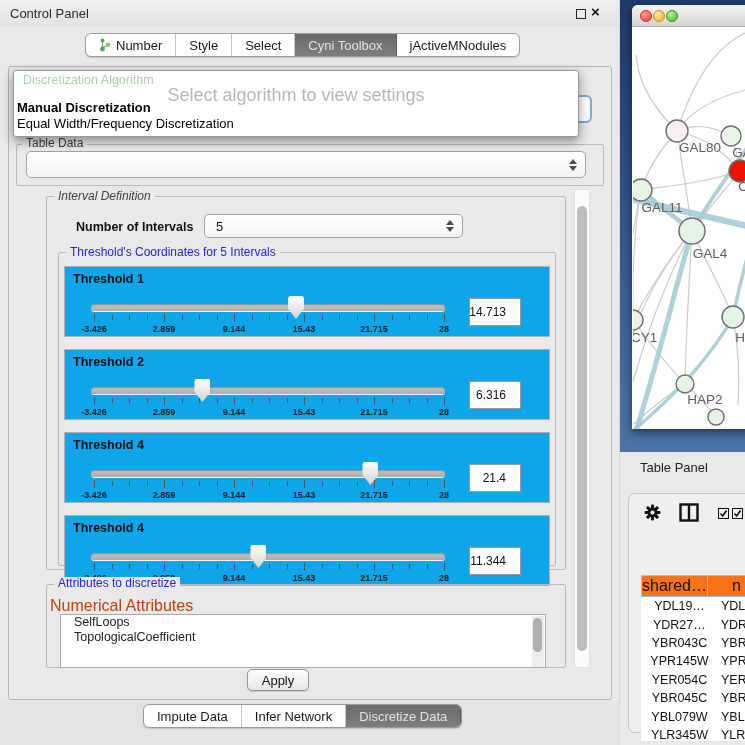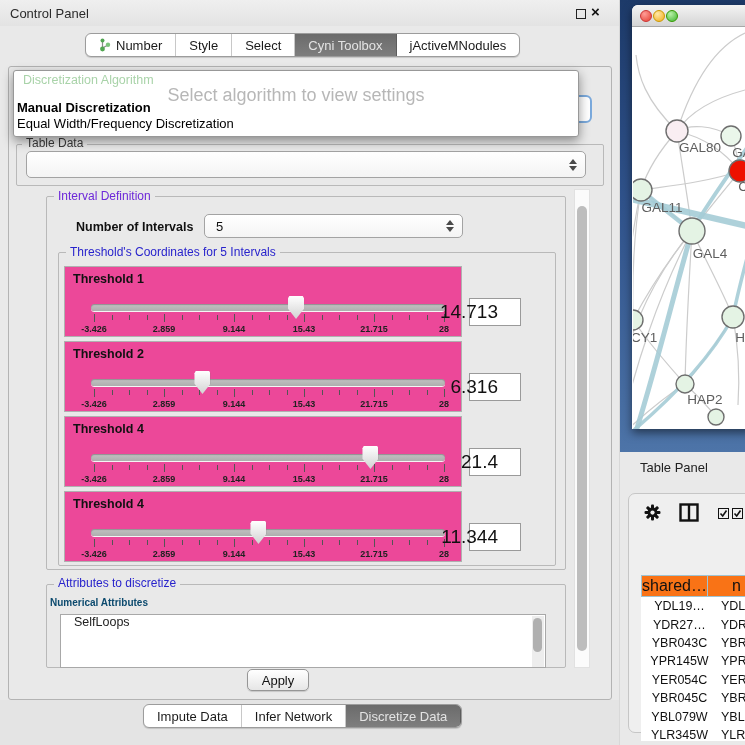--- a/index.html
+++ b/index.html
@@ -19,21 +19,21 @@
   .seg{display:flex;align-items:center;padding:0 13px;font-size:13px;color:#1a1a1a;border-right:1px solid #c8c8c8;white-space:nowrap;}
   .seg:last-child{border-right:none;}
   .seg.selected{background:linear-gradient(#6b6b6b,#7e7e7e);color:#e3e3e3;border-right:1px solid #5c5c5c;}
   .seg .icon{margin-right:5px;display:inline-flex;}
 
   #main-panel{position:absolute;left:8px;top:66px;width:604px;height:634px;border:1px solid #b3b3b3;border-radius:3px;background:#e9e9e9;}
 
   
   .group{position:absolute;border:1px solid #b9b9b9;border-radius:2px;}
   .group-title{position:absolute;font-size:12px;background:#e9e9e9;padding:0 4px;line-height:13px;}
-  .gt-green{color:#6d28d9;}
+  .gt-green{color:#404040;font-style:italic;}
   .gt-blue{color:#2823cc;}
   .gt-dark{color:#3a3a3a;}
 
   
   .combo{position:absolute;background:linear-gradient(#ffffff,#f4f4f4);border:1px solid #a3a3a3;border-radius:5px;font-size:13px;color:#111;display:flex;align-items:center;padding-left:11px;}
   .combo .arrows{position:absolute;right:8px;top:0;bottom:0;display:flex;flex-direction:column;justify-content:center;align-items:center;gap:2px;}
   .tri-up{width:0;height:0;border-left:4px solid transparent;border-right:4px solid transparent;border-bottom:5px solid #4a4a4a;}
   .tri-down{width:0;height:0;border-left:4px solid transparent;border-right:4px solid transparent;border-top:5px solid #4a4a4a;}
 
   
@@ -44,27 +44,27 @@
   #algo-faded-title{position:absolute;left:9px;top:2px;font-size:12.5px;color:#a9d3a9;}
   #algo-placeholder{position:absolute;left:0;top:14px;width:100%;text-align:center;font-size:18px;color:#b7b7b7;}
   .popup-option{position:absolute;left:3px;font-size:13px;color:#000;}
   .popup-option.bold{font-weight:bold;}
 
   
   .vtrack{position:absolute;background:#fbfbfb;border:1px solid #e1e1e1;}
   .vthumb{position:absolute;background:#bdbdbd;border-radius:5px;}
 
   
-  .thr-panel{position:relative;width:398px;height:71px;border:1px solid #b0b0b0;background:#ec4899;margin-bottom:4px;}
+  .thr-panel{position:relative;width:486px;height:71px;border:1px solid #b0b0b0;background:#0ea5e9;margin-bottom:12px;}
   .thr-label{position:absolute;left:8px;top:5px;font-size:12.5px;font-weight:bold;color:#111;}
   .thr-track{position:absolute;left:26px;top:37px;width:354px;height:7px;border-radius:4px;background:linear-gradient(#c2c2c2,#aeaeae);box-shadow:inset 0 1px 1px rgba(0,0,0,0.25), 0 1px 0 #f5f5f5;}
   .thr-handle{position:absolute;top:29px;width:16px;height:23px;background:linear-gradient(#ffffff,#d2d2d2);clip-path:polygon(8% 0,92% 0,100% 10%,100% 55%,50% 100%,0 55%,0 10%);filter:drop-shadow(0 0 1px #777);}
   .tick{position:absolute;width:1px;background:#555;}
   .tick-label{position:absolute;top:57px;transform:translateX(-50%);font-size:9px;font-weight:bold;color:#222;white-space:nowrap;}
-  .thr-value{position:absolute;left:404px;top:31px;width:52px;height:28px;background:#fff;border:1px solid #9a9a9a;font-size:19px;color:#111;display:flex;align-items:center;justify-content:flex-end;padding-right:22px;}
+  .thr-value{position:absolute;left:404px;top:31px;width:52px;height:28px;background:#fff;border:1px solid #9a9a9a;font-size:12px;color:#111;display:flex;align-items:center;justify-content:flex-end;padding-right:14px;}
 
   
   #attr-listbox{position:absolute;left:60px;top:614px;width:486px;height:54px;background:#fff;border:1px solid #a8a8a8;overflow:hidden;}
   .attr-item{font-size:12.5px;color:#222;padding-left:13px;height:15px;line-height:15px;}
 
   #apply-btn{position:absolute;left:247px;top:669px;width:62px;height:22px;border:1px solid #969696;border-radius:5px;background:linear-gradient(#ffffff,#e6e6e6);font-size:13px;color:#111;display:flex;align-items:center;justify-content:center;box-shadow:0 1px 1px rgba(0,0,0,0.15);}
 
   #bottom-strip{position:absolute;left:0;top:700px;width:619px;height:45px;background:#e4e4e4;}
 
   
@@ -307,25 +307,26 @@
           <div class="tick-label" style="left: 169px;">9.144</div>
           <div class="tick-label" style="left: 239px;">15.43</div>
           <div class="tick-label" style="left: 309px;">21.715</div>
           <div class="tick-label" style="left: 379px;">28</div>
           <div class="thr-value">11.344</div>
         </div>
       </div>
 
     <div class="group" style="left:46px;top:584px;width:520px;height:84px;"></div>
     <div class="group-title gt-blue" style="left:54px;top:577px;">Attributes to discretize</div>
-    <div class="abs" style="left:50px;top:597px;font-size:10px;font-weight:bold;color:#0c4a6e;">Numerical Attributes</div>
+    <div class="abs" style="left:50px;top:597px;font-size:16px;font-weight:normal;color:#c2410c;">Numerical Attributes</div>
 
     <div id="attr-listbox">
       <div id="attr-list">
           <div class="attr-item">SelfLoops</div>
+          <div class="attr-item">TopologicalCoefficient</div>
         </div>
       <div class="vtrack" style="right:1px;top:1px;width:12px;height:52px;border:none;background:#ededed;">
         <div class="vthumb" style="left:1px;top:2px;width:9px;height:34px;background:#b0b0b0;"></div>
       </div>
     </div>
 
     <div id="apply-btn">Apply</div>
 
     <div id="bottom-strip"></div>
     <div class="segctl" id="bottom-tabs" style="left:143px;top:704px;">

